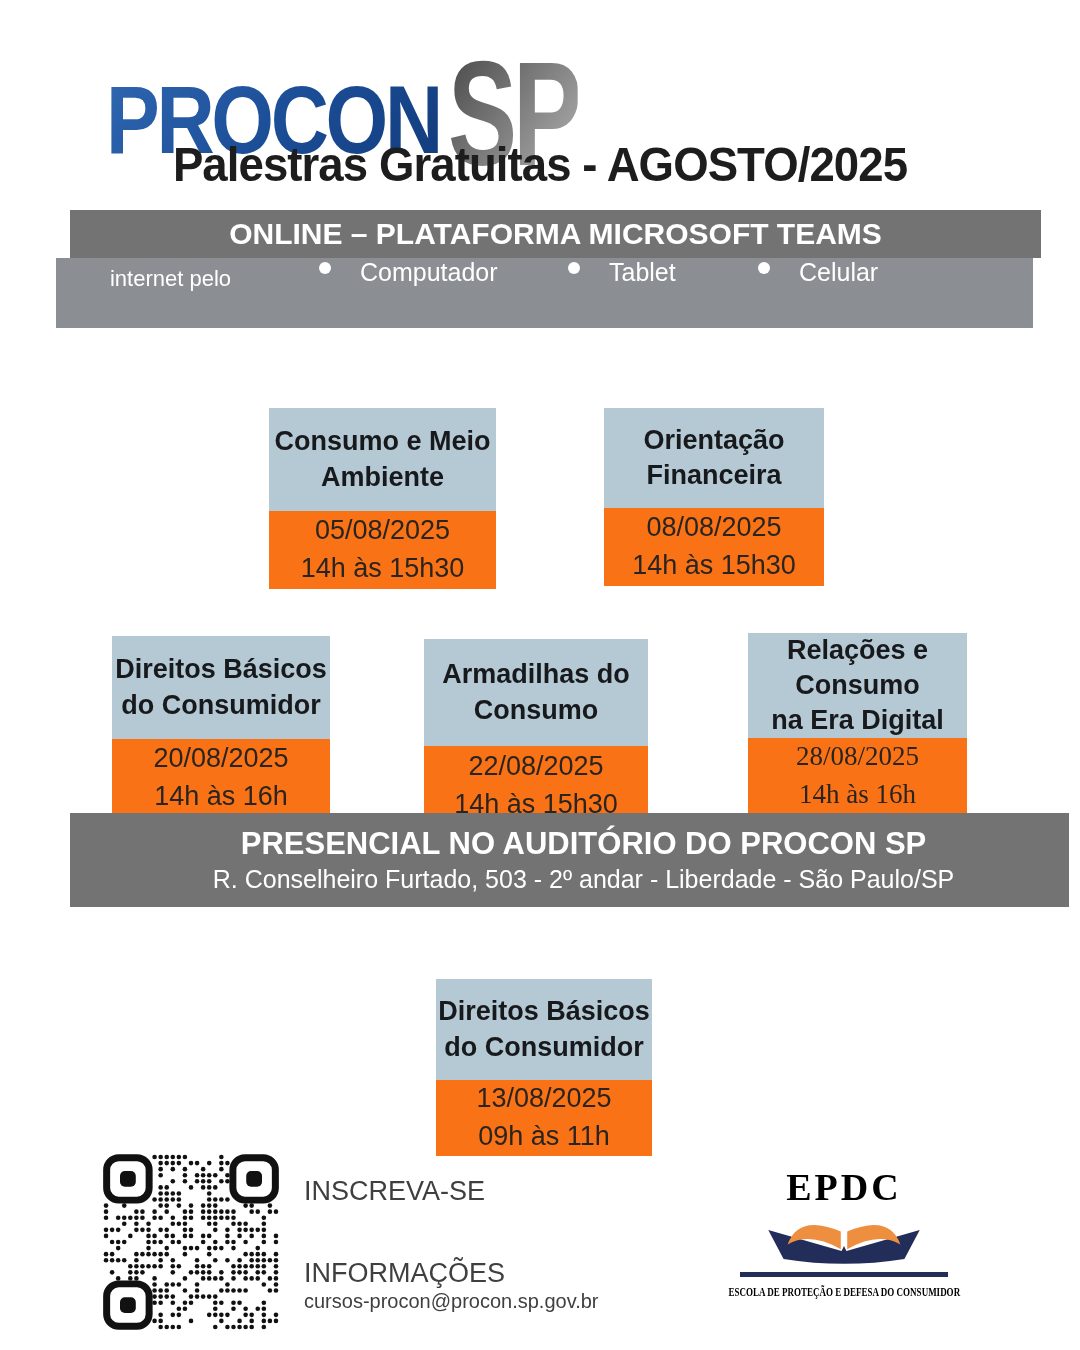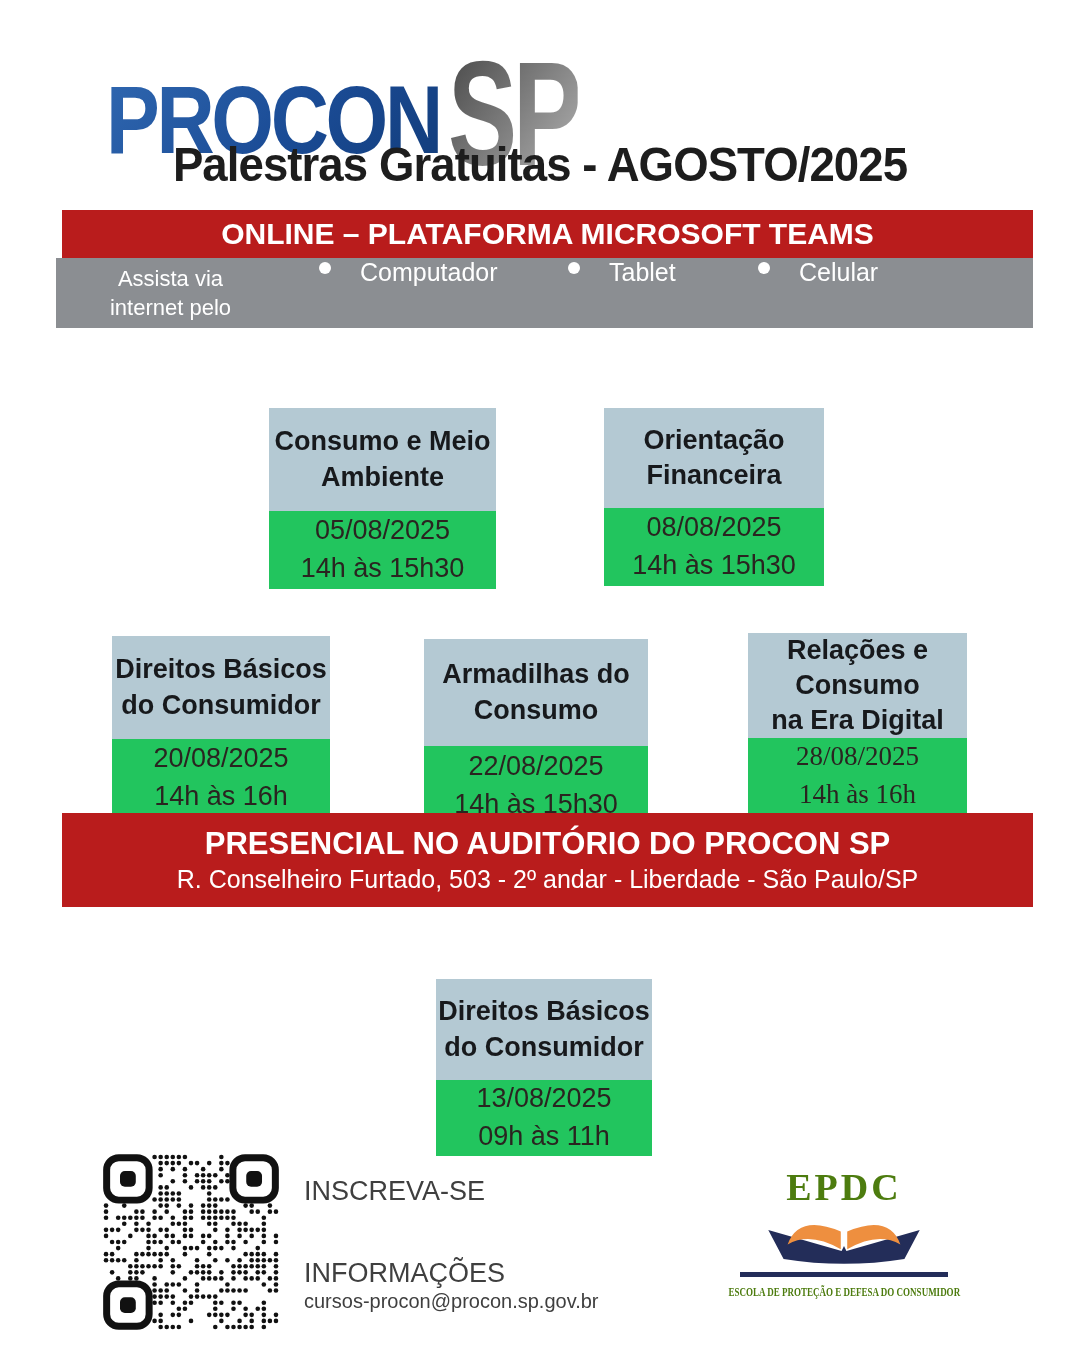--- a/index.html
+++ b/index.html
@@ -16,60 +16,60 @@
         transform:scaleX(.70);transform-origin:left bottom;margin-left:-55px;position:relative;top:12px;
         background:linear-gradient(135deg,#454545 0%,#7d7d7d 50%,#b7b7b7 100%);
         -webkit-background-clip:text;background-clip:text;color:transparent;-webkit-text-fill-color:transparent;}
 
   
   .title{position:absolute;left:0;top:136px;width:1080px;text-align:center;
          font-size:49px;font-weight:700;letter-spacing:-1px;color:#1d1d1d;
          transform:scaleX(.93);transform-origin:center top;}
 
   
-  .banner{position:absolute;background:#b91c1c;color:#ffffff;display:flex;
-          align-items:center;justify-content:center;}
+  .banner{position:absolute;background:#737373;color:#ffffff;display:flex;
+          align-items:center;justify-content:center;margin-left:8px;}
   .banner-online{left:62px;top:210px;width:971px;height:48px;}
   .banner-online-text{font-size:30px;font-weight:700;}
-  .banner-presencial{left:62px;top:813px;width:971px;height:94px;flex-direction:column;gap:3px;}
+  .banner-presencial{left:62px;top:813px;width:971px;height:94px;flex-direction:column;gap:3px;padding-left:28px;}
   .pres-title{font-size:31px;font-weight:700;}
   .pres-address{font-size:25px;font-weight:400;}
 
   
   .graybar{position:absolute;left:56px;top:258px;width:977px;height:70px;background:#8b8e92;color:#ffffff;}
   .graybar-label{position:absolute;left:12px;top:7px;width:205px;text-align:center;
                  font-size:22px;line-height:1.3;}
   .platform{position:absolute;top:0;height:70px;display:flex;align-items:flex-start;gap:29px;font-size:25px;}
   .platform .dot{width:12px;height:12px;border-radius:50%;background:#ffffff;margin-top:4px;}
   .platform-0{left:263px;} .platform-1{left:512px;} .platform-2{left:702px;}
 
   
   .event-card{position:absolute;margin-top:40px;}
   .card-head{background:#b4c9d3;display:flex;align-items:center;justify-content:center;
              text-align:center;font-weight:700;font-size:27px;line-height:1.3;
              color:#17191c;white-space:pre-line;}
-  .card-date{background:#22c55e;display:flex;flex-direction:column;align-items:center;
+  .card-date{background:#f97316;display:flex;flex-direction:column;align-items:center;
              justify-content:center;font-size:27px;line-height:1.4;color:#2a2420;text-align:center;}
   .card-a{left:269px;top:368px;width:227px;} .card-a .card-head{height:103px;} .card-a .card-date{height:78px;}
   .card-b{left:604px;top:368px;width:220px;} .card-b .card-head{height:100px;} .card-b .card-date{height:78px;}
   .card-c{left:112px;top:596px;width:218px;} .card-c .card-head{height:103px;} .card-c .card-date{height:78px;}
   .card-d{left:424px;top:599px;width:224px;} .card-d .card-head{height:107px;} .card-d .card-date{height:79px;}
   .card-e{left:748px;top:593px;width:219px;} .card-e .card-head{height:105px;} .card-e .card-date{height:76px;font-family:Liberation Serif, serif;}
   .card-f{left:436px;top:939px;width:216px;} .card-f .card-head{height:101px;} .card-f .card-date{height:76px;}
 
   
   .qr{position:absolute;left:103px;top:1154px;width:176px;height:176px;}
   .foot-line{position:absolute;left:304px;color:#3f3f3f;}
   .inscreva-label{top:1176px;font-size:27px;}
   .site{top:1208px;font-size:26px;}
   .info-label{top:1258px;font-size:27px;}
   .email{top:1290px;font-size:20px;}
 
   .epdc{position:absolute;left:738px;top:1168px;width:212px;display:flex;flex-direction:column;
-        align-items:center;color:#4d7c0f;}
+        align-items:center;color:#000000;}
   .epdc-acronym{font-family:"Liberation Serif",serif;font-weight:700;font-size:38px;letter-spacing:3px;line-height:1;}
   .epdc-book{width:180px;height:58px;margin-top:3px;}
   .epdc-rule{width:208px;height:5px;background:#232d59;margin-top:5px;}
   .epdc-name{font-family:"Liberation Serif",serif;font-weight:700;font-size:12px;white-space:nowrap;
              transform:scaleX(.75);transform-origin:center;margin-top:8px;}
 </style>
 </head>
 <body>
 
 <div id="page">
@@ -79,21 +79,20 @@
   </div>
 
   <div class="title">Palestras Gratuitas - AGOSTO/2025</div>
 
   <div class="banner banner-online">
     <span class="banner-online-text">ONLINE – PLATAFORMA MICROSOFT TEAMS</span>
   </div>
 
   <div class="graybar">
     <div class="graybar-label">
-      <div>Assista via</div>
       <div>internet pelo</div>
     </div>
     <div class="platform platform-0">
       <span class="dot"></span>
       <span>Computador</span>
     </div>
     <div class="platform platform-1">
       <span class="dot"></span>
       <span>Tablet</span>
     </div>

